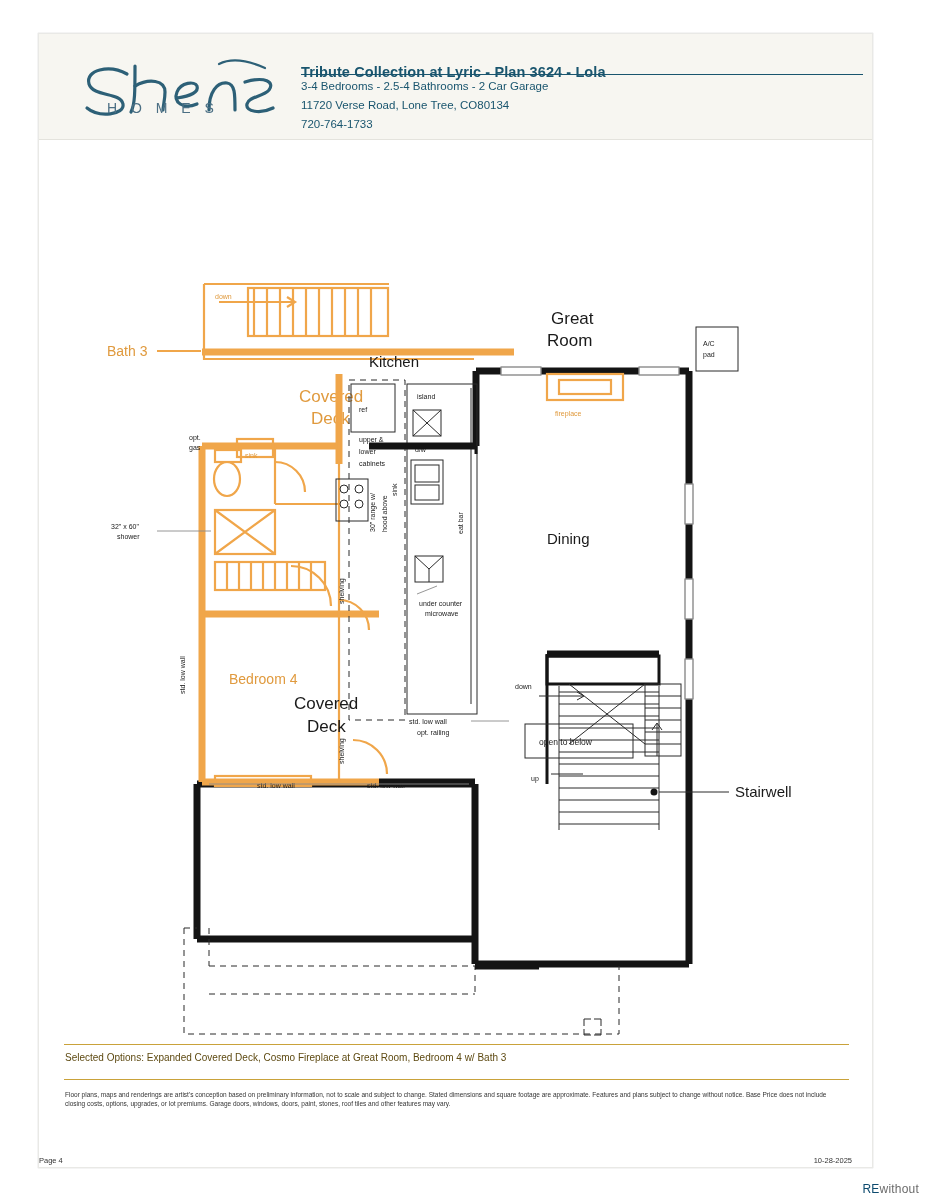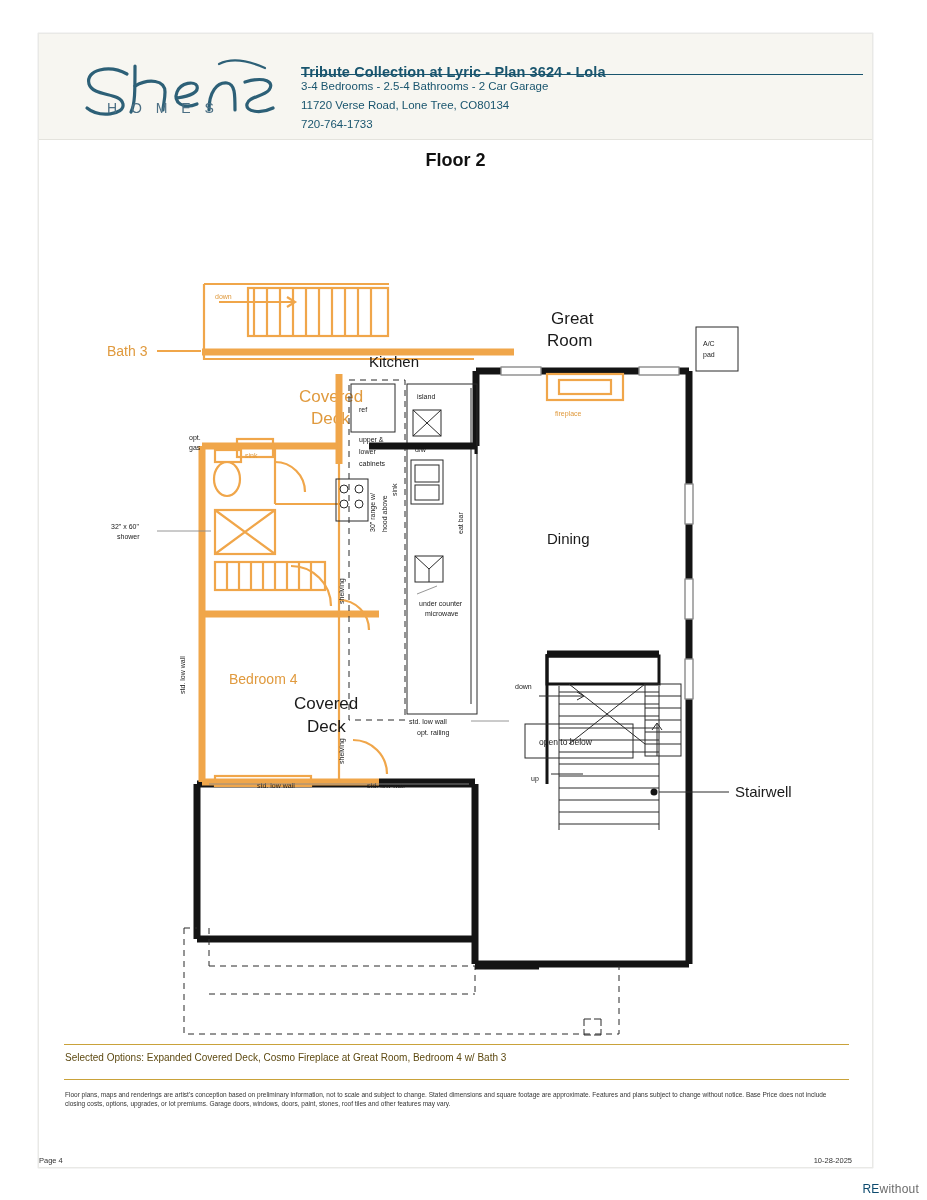--- a/index.html
+++ b/index.html
@@ -182,21 +182,20 @@
     </div>
     <div class="logo-sub">H O M E S</div>
 
     <div class="head-title">Tribute Collection at Lyric - Plan 3624 - Lola</div>
     <div class="head-rule"></div>
     <div class="head-line l1">3-4 Bedrooms - 2.5-4 Bathrooms - 2 Car Garage</div>
     <div class="head-line l2">11720 Verse Road, Lone Tree, CO80134</div>
     <div class="head-line l3">720-764-1733</div>
   </div>
 
-  <div class="floor-title">Floor 2</div>
 
   <div class="plan">
     <svg width="835" height="860" viewBox="0 0 835 860" xmlns="http://www.w3.org/2000/svg">
       <defs>
         <style>
           .wall { stroke:#141414; stroke-width:7; fill:none; }
           .wall-thin { stroke:#141414; stroke-width:3; fill:none; }
           .owall { stroke:#f0a64a; stroke-width:7; fill:none; }
           .owall-thin { stroke:#f0a64a; stroke-width:2.2; fill:none; }
           .line { stroke:#2b2b2b; stroke-width:1; fill:none; }

